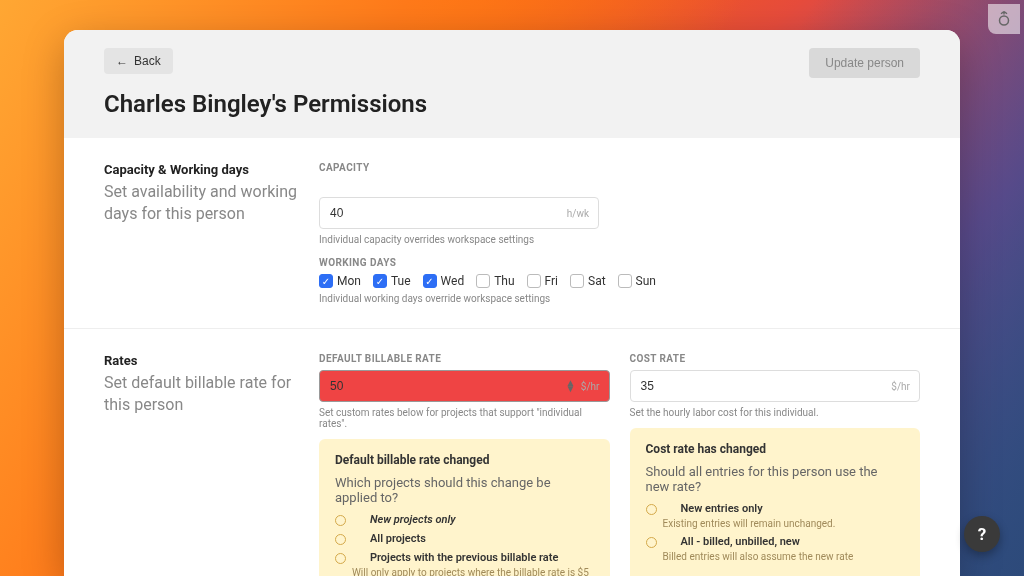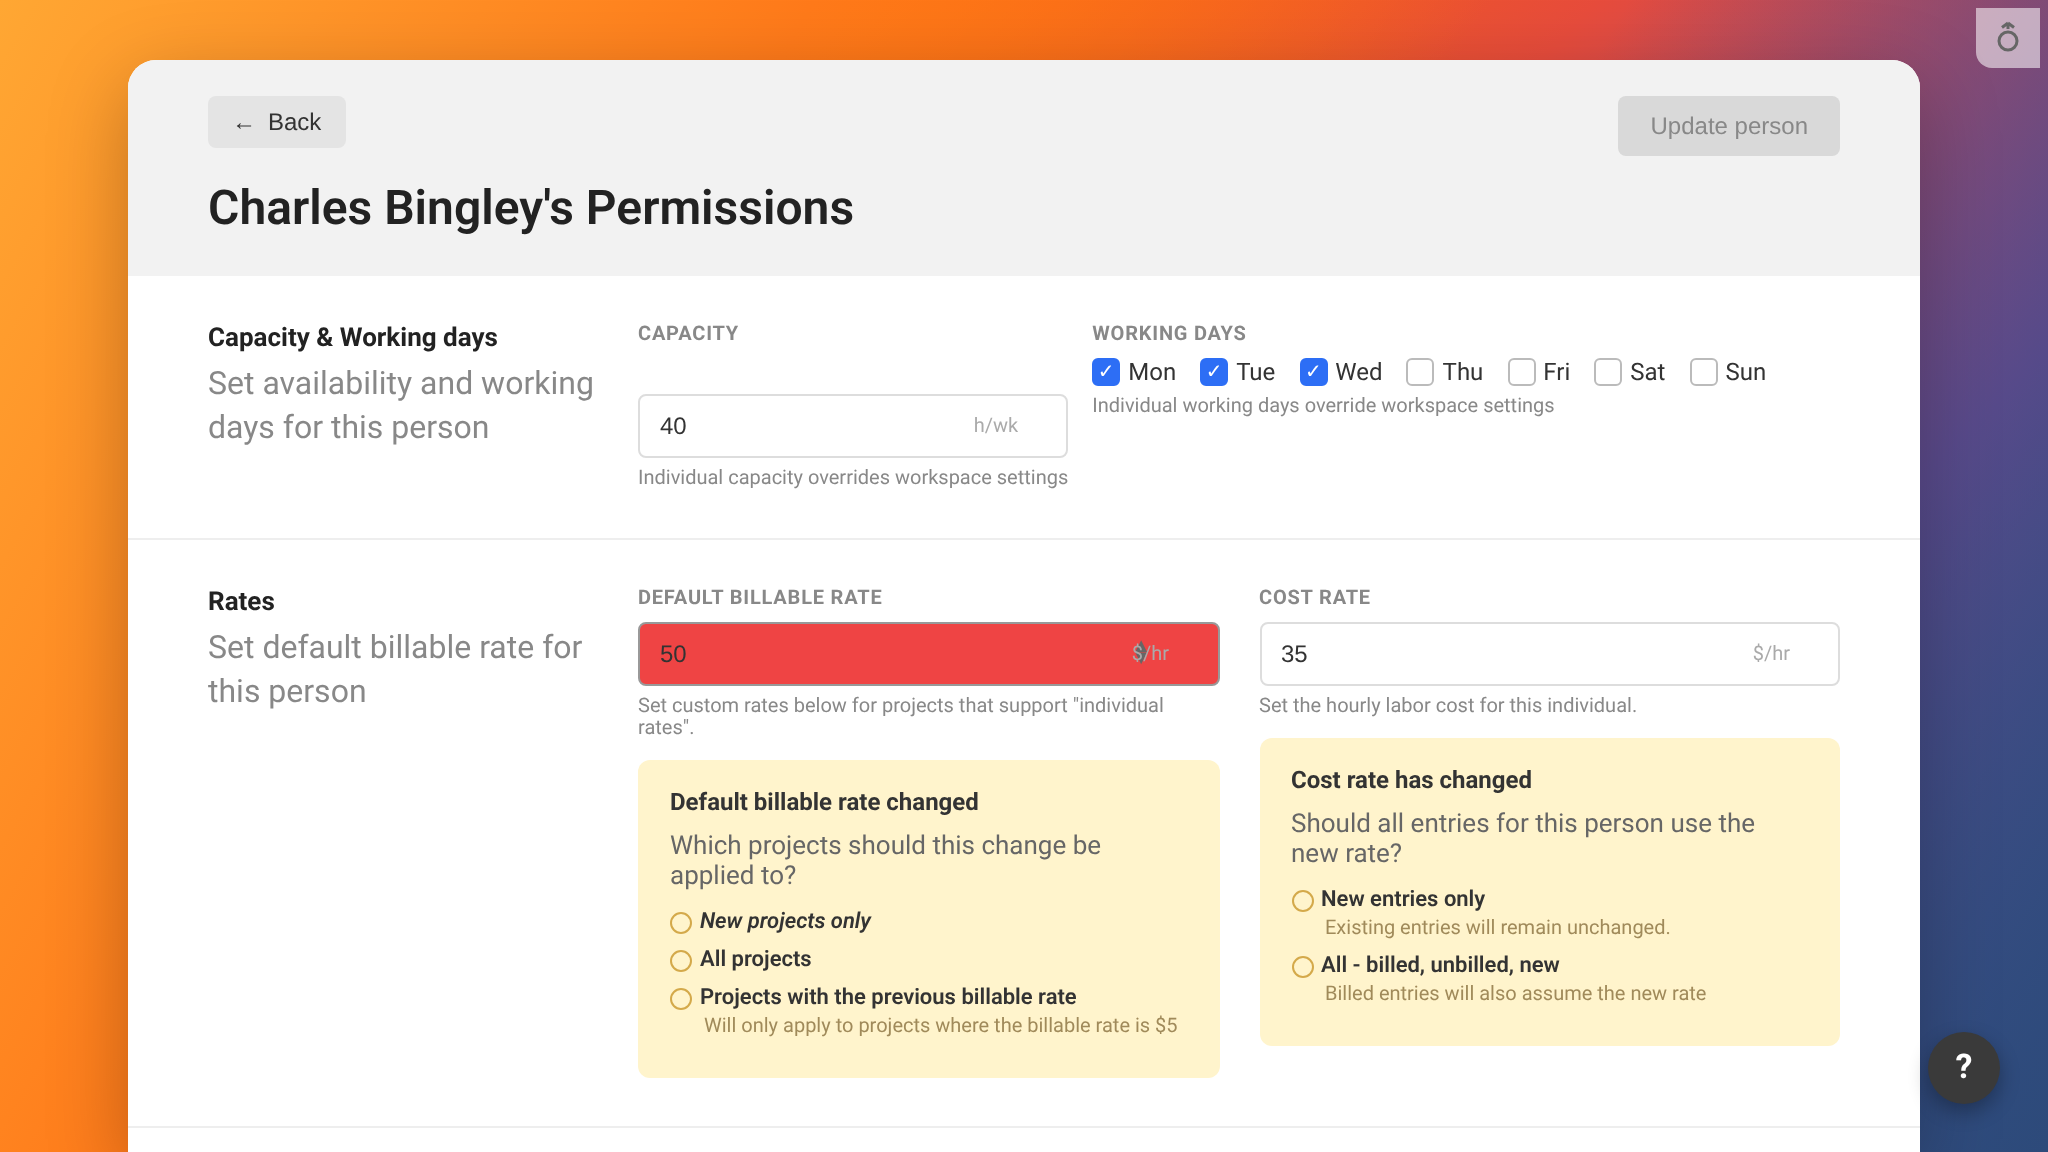--- a/index.html
+++ b/index.html
@@ -34,43 +34,43 @@
   font-size:12px; color:#888; cursor:default;
 }
 .page-title { font-size:24px; font-weight:600; color:#222; margin-top:12px; }
 .modal-body { flex:1; overflow-y:auto; }
 .section {
   display:flex; padding: 24px 40px; border-bottom:1px solid #eee; gap: 20px;
 }
 .section-left { width: 195px; flex-shrink:0; }
 .section-title { font-size:13px; font-weight:700; color:#222; margin-bottom:4px; }
 .section-desc { font-size:16px; color:#888; line-height:1.4; }
-.section-right { flex:1; display:flex; flex-direction:row; gap:12px; }
+.section-right { flex:1; display:flex; flex-direction:column; gap:12px; }
 .field-label { font-size:10px; font-weight:700; color:#888; letter-spacing:0.04em; text-transform:uppercase; margin-bottom:6px; }
 .field-help { font-size:10px; color:#888; margin-top:5px; }
 .input-wrap { position:relative; display:flex; align-items:center; }
 .text-input {
   width:100%; border:1px solid #ddd; border-radius:4px; padding:8px 10px;
   font-size:12px; color:#333; background:#fff;
 }
 .text-input.active { border-color:#999; background:#ef4444; }
-.input-suffix { position:absolute; right:25px; font-size:10px; color:#aaa; }
+.input-suffix { position:absolute; right:10px; font-size:10px; color:#aaa; }
 .input-spinner { position:absolute; right:34px; font-size:10px; color:#666; display:flex; flex-direction:column; line-height:6px; }
 .days-row { display:flex; gap:12px; align-items:center; flex-wrap:wrap; }
 .day { display:inline-flex; align-items:center; gap:4px; font-size:12px; color:#333; }
 .chk { width:14px; height:14px; border:1.5px solid #bbb; border-radius:3px; display:inline-flex; align-items:center; justify-content:center; background:#fff; }
 .chk.checked { background:#2d6ef5; border-color:#2d6ef5; color:#fff; font-size:10px; }
 .rates-row { display:flex; gap:20px; }
 .rates-col { flex:1; }
 .alert {
   background:#fff4cc; border-radius:6px; padding:14px 16px; margin-top:10px;
 }
 .alert-title { font-size:12px; font-weight:700; color:#333; margin-bottom:8px; }
 .alert-q { font-size:13px; color:#666; margin-bottom:8px; }
-.radio-row { display:flex; align-items:flex-start; gap:4px; margin-bottom:6px; font-size:11px; color:#333; }
+.radio-row { display:flex; align-items:flex-start; gap:24px; margin-bottom:6px; font-size:11px; color:#333; }
 .radio { width:11px; height:11px; border:1.5px solid #d4a94a; border-radius:50%; flex-shrink:0; margin-top:2px; }
 .radio-help { font-size:10px; color:#a08a5a; margin-left:17px; margin-top:-3px; margin-bottom:6px; }
 .help-fab {
   position:absolute; right:24px; bottom:24px; width:36px; height:36px;
   border-radius:50%; background:#3a3a3a; color:#fff; display:flex; align-items:center; justify-content:center;
   font-size:17px; font-weight:700; cursor:pointer; box-shadow:0 4px 10px rgba(0,0,0,0.3);
 }
 .corner-icon {
   position:absolute; right:4px; top:4px; width:32px; height:30px;
   background:rgba(255,255,255,0.55); border-radius:0 0 0 8px;

